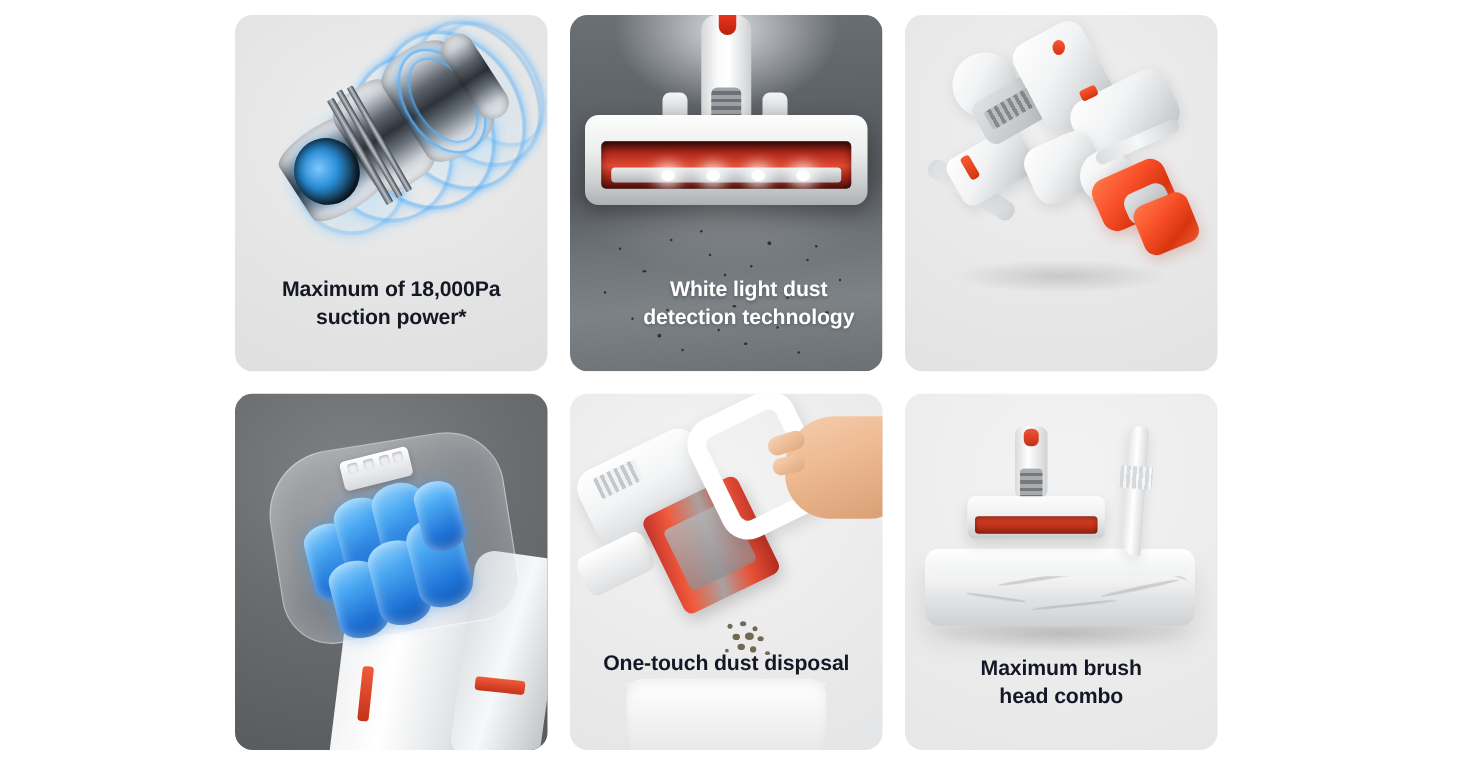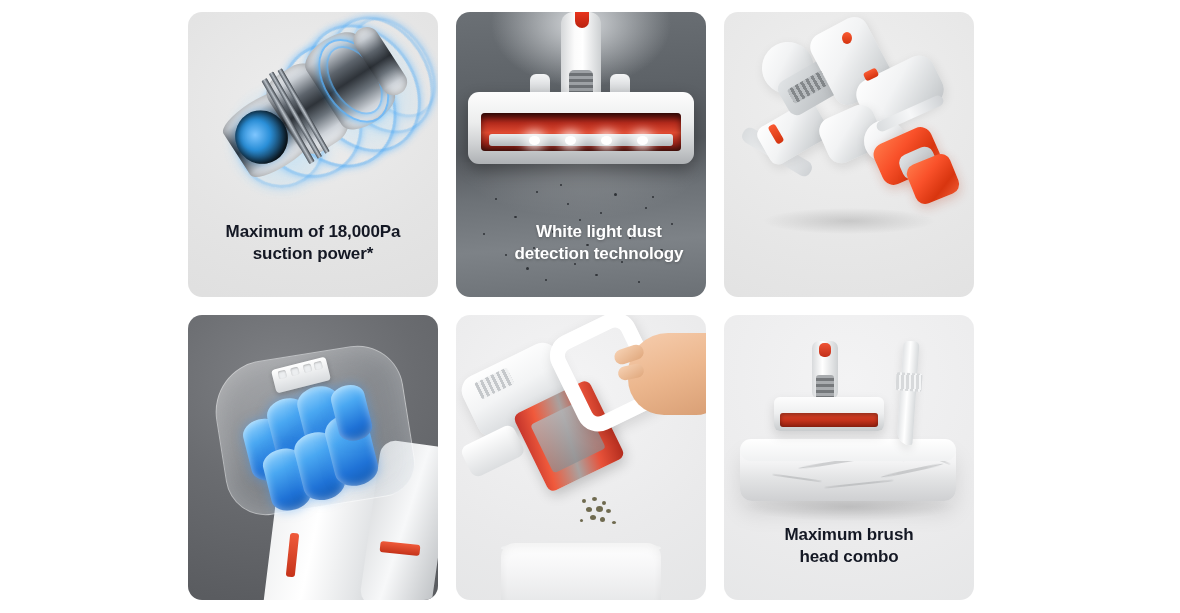--- a/index.html
+++ b/index.html
@@ -639,20 +639,21 @@
         <div class="dustgrain" style="left:18px; top:9px;  width:7px; height:6px;"></div>
         <div class="dustgrain" style="left:28px; top:12px; width:5px; height:4px;"></div>
         <div class="dustgrain" style="left:12px; top:18px; width:6px; height:5px;"></div>
         <div class="dustgrain" style="left:22px; top:20px; width:5px; height:5px;"></div>
         <div class="dustgrain" style="left:34px; top:24px; width:4px; height:3px;"></div>
         <div class="dustgrain" style="left:2px;  top:22px; width:3px; height:3px;"></div>
       </div>
       <div class="bucket-rim"></div>
       <div class="bucket"></div>
     </div>
+    <div class="card-caption cap-one-line cap-dark" style="top:205px;">One-touch dust disposal</div>
   </div>
 
   <div class="feature-card bg-brushcombo">
     <div class="card-art">
       <div class="shadow-soft" style="left:20px; top:178px; width:210px; height:28px;"></div>
       <div class="podium">
         <div class="marble-v" style="left:16px;  top:6px;  width:60px; height:3px; transform:rotate(14deg);"></div>
         <div class="marble-v" style="left:58px;  top:18px; width:74px; height:3px; transform:rotate(-9deg);"></div>
         <div class="marble-v" style="left:110px; top:8px;  width:56px; height:2px; transform:rotate(18deg);"></div>
         <div class="marble-v" style="left:140px; top:26px; width:64px; height:3px; transform:rotate(-12deg);"></div>

